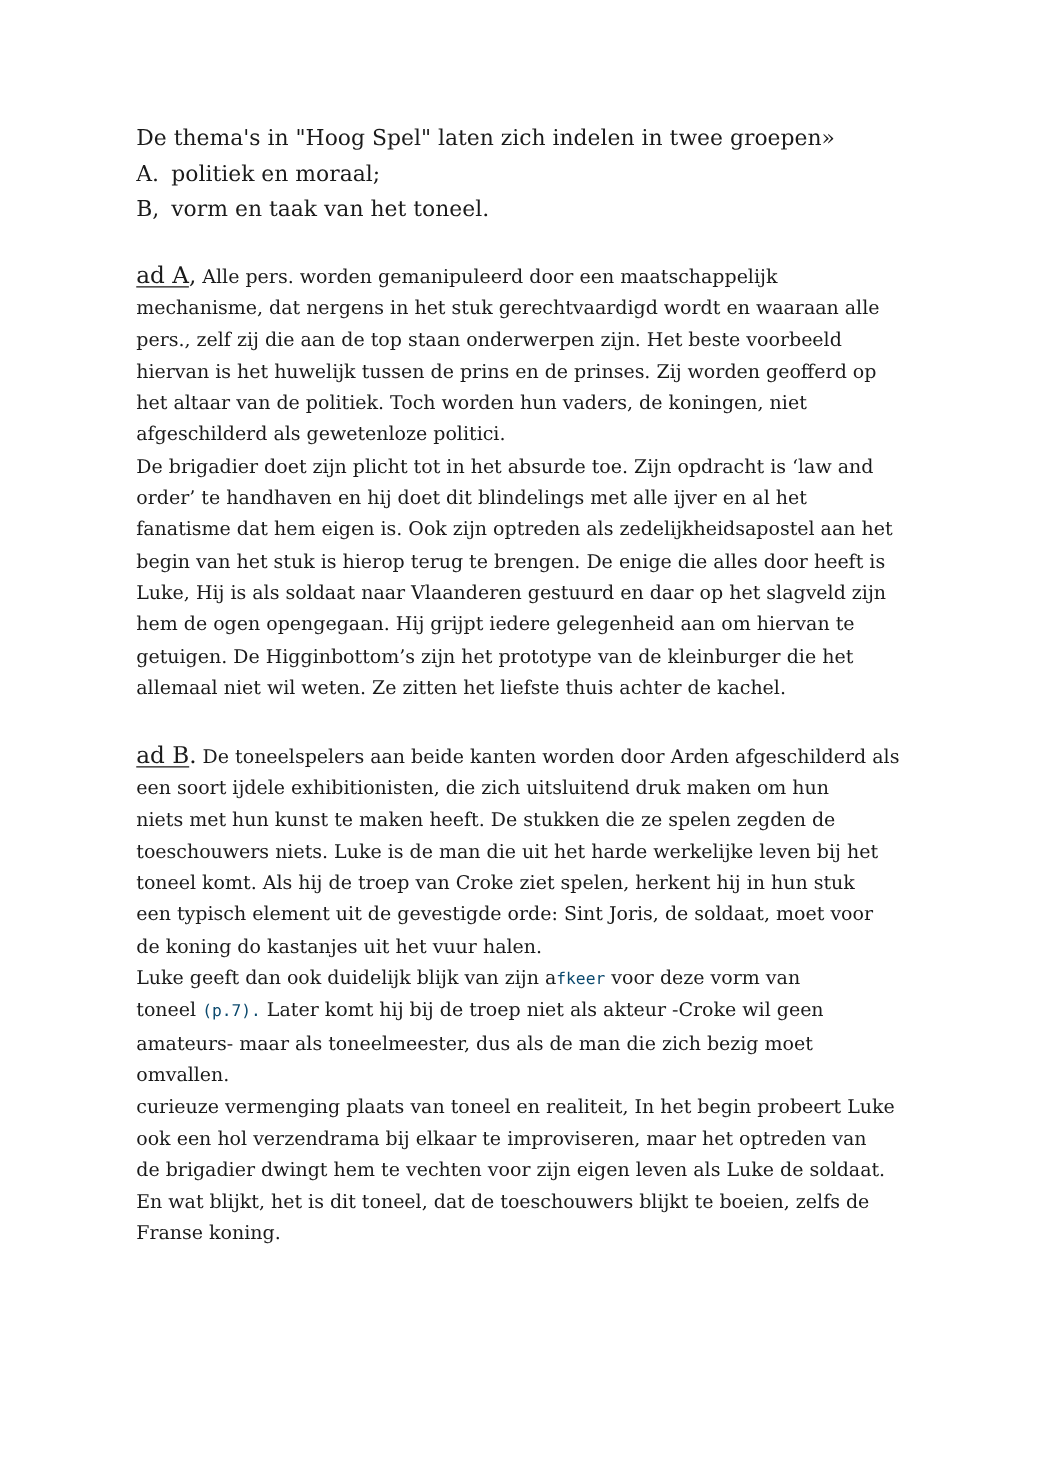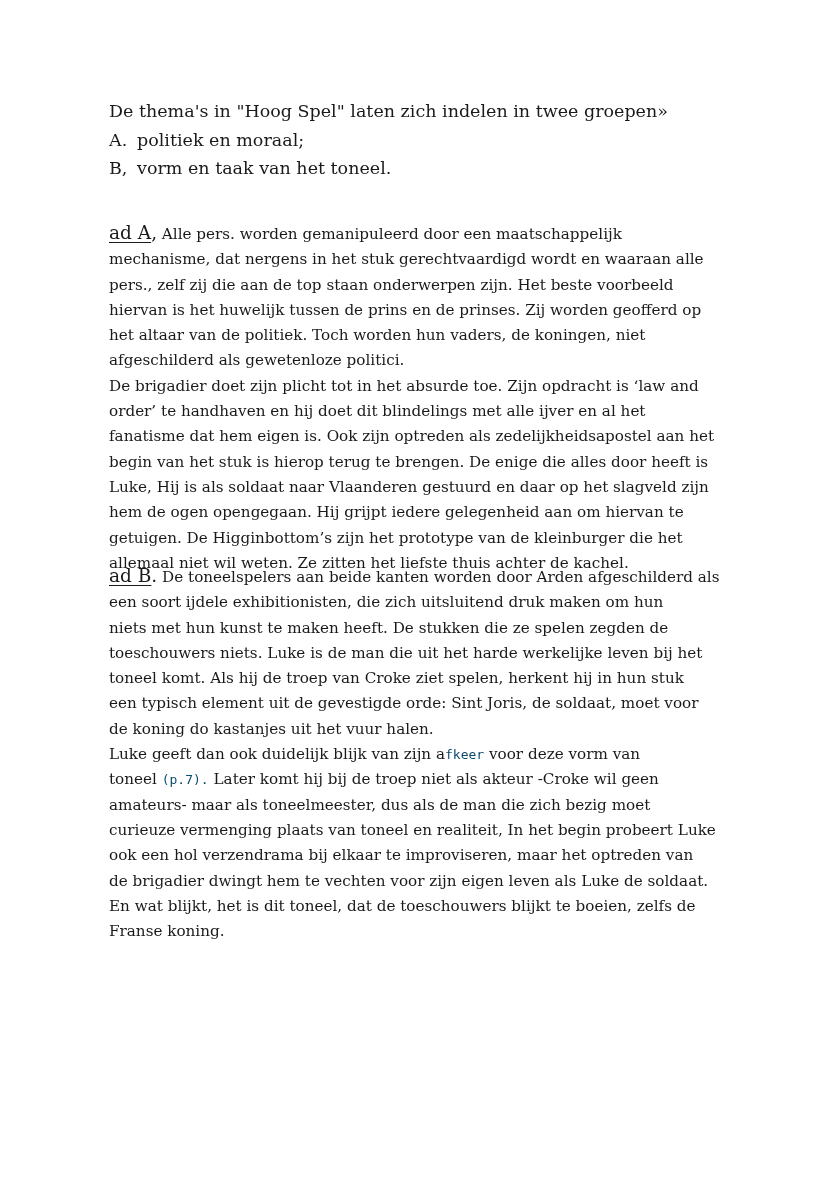--- a/index.html
+++ b/index.html
@@ -44,22 +44,22 @@
       text-decoration: underline;
       text-underline-offset: 3px;
       text-decoration-thickness: 1px;
     }
     .heading-punct { font-size: 18.5px; }
     .mono {
       font-family: "DejaVu Sans Mono", "Liberation Mono", monospace;
       font-size: 13px;
       color: #0c4a6e;
     }
-    #section-a { top: 208px; margin-top: 12px; }
-    #section-b { top: 563px; }
+    #section-a { top: 208px; }
+    #section-b { top: 592px; }
   </style>
 </head>
 <body>
 
 <div class="page">
 
   <div class="intro">
     <span class="line">De thema's in "Hoog Spel" laten zich indelen in twee groepen»</span>
     <span class="line">
       <span class="item-letter">A.</span><span>politiek en moraal;</span>
@@ -90,20 +90,21 @@
     <span class="line"><span class="heading">ad B</span><span class="heading-punct">.</span><span> De toneelspelers aan beide kanten worden door Arden afgeschilderd als</span></span>
     <span class="line">een soort ijdele exhibitionisten, die zich uitsluitend druk maken om hun</span>
     <span class="line">niets met hun kunst te maken heeft. De stukken die ze spelen zegden de</span>
     <span class="line">toeschouwers niets. Luke is de man die uit het harde werkelijke leven bij het</span>
     <span class="line">toneel komt. Als hij de troep van Croke ziet spelen, herkent hij in hun stuk</span>
     <span class="line">een typisch element uit de gevestigde orde: Sint Joris, de soldaat, moet voor</span>
     <span class="line">de koning do kastanjes uit het vuur halen.</span>
     <span class="line"><span>Luke geeft dan ook duidelijk blijk van zijn a</span><span class="mono">fkeer</span><span> voor deze vorm van</span></span>
     <span class="line"><span>toneel </span><span class="mono">(p.7).</span><span> Later komt hij bij de troep niet als akteur -Croke wil geen</span></span>
     <span class="line">amateurs- maar als toneelmeester, dus als de man die zich bezig moet</span>
+    <span class="line">omvallen.</span>
     <span class="line">curieuze vermenging plaats van toneel en realiteit, In het begin probeert Luke</span>
     <span class="line">ook een hol verzendrama bij elkaar te improviseren, maar het optreden van</span>
     <span class="line">de brigadier dwingt hem te vechten voor zijn eigen leven als Luke de soldaat.</span>
     <span class="line">En wat blijkt, het is dit toneel, dat de toeschouwers blijkt te boeien, zelfs de</span>
     <span class="line">Franse koning.</span>
   </div>
 
 </div>
 
 </body></html>

